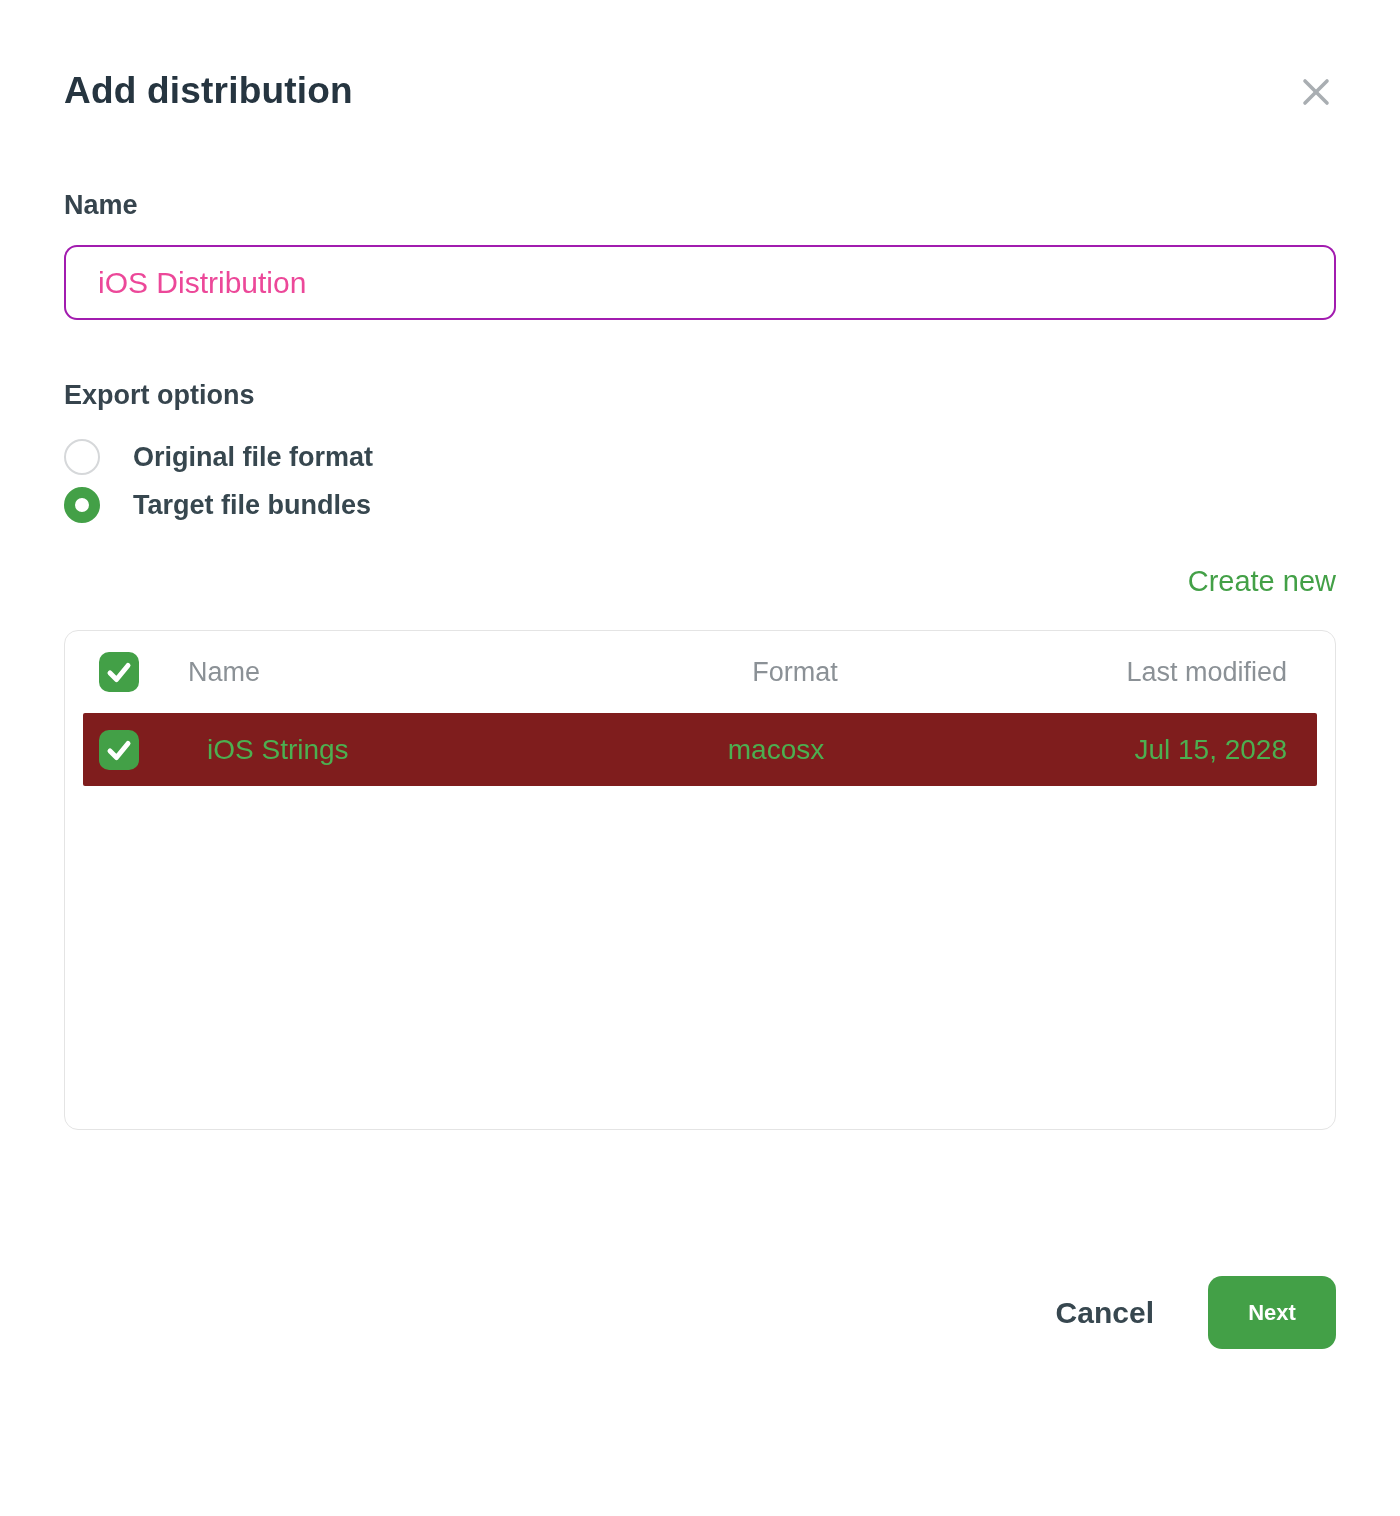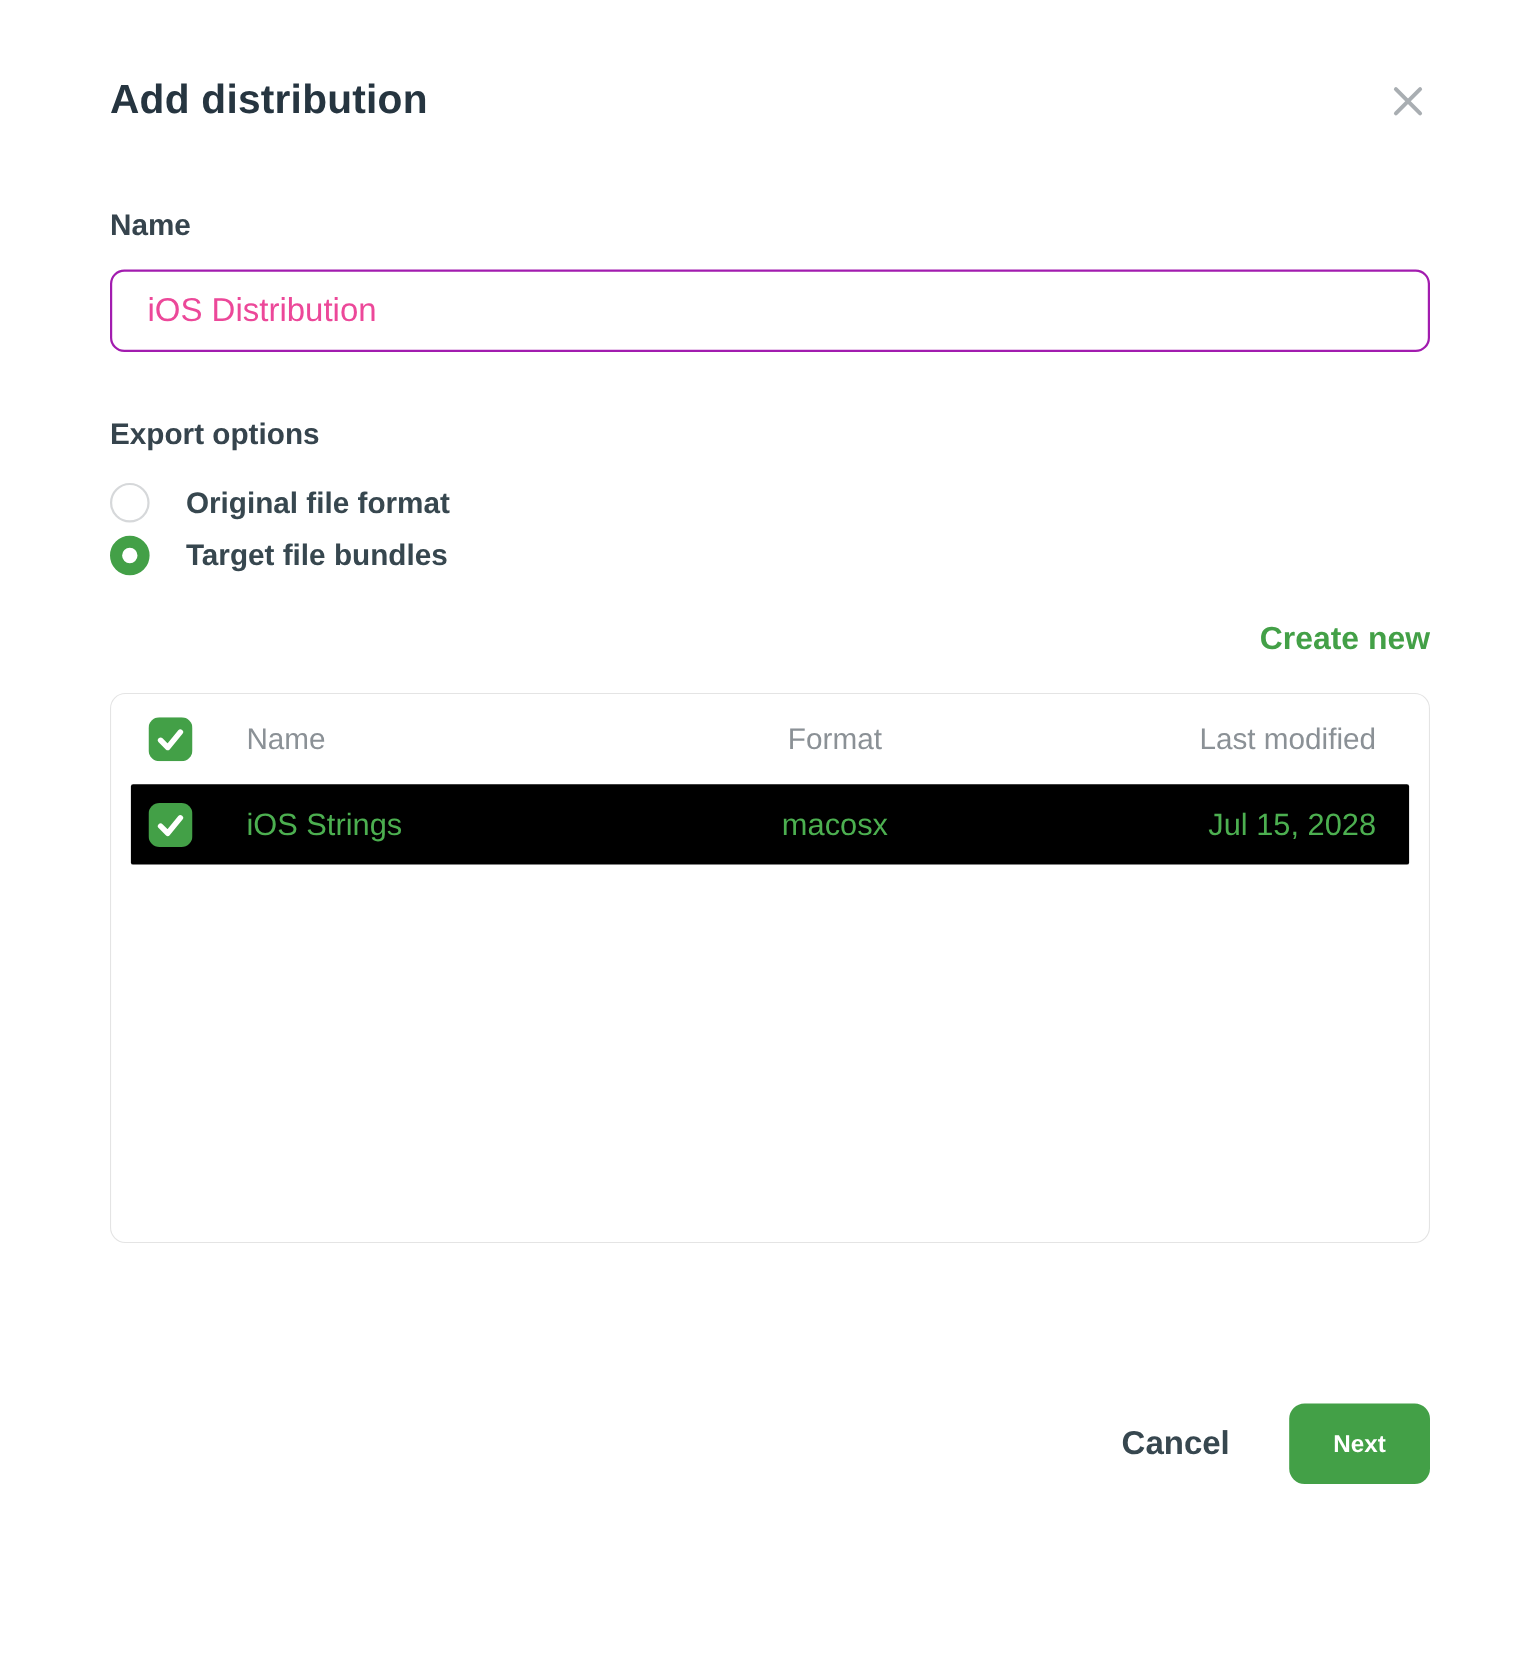--- a/index.html
+++ b/index.html
@@ -1,21 +1,21 @@
 <!DOCTYPE html>
 <html><head>
 <meta charset="utf-8">
 <style>
   * { box-sizing: border-box; margin: 0; padding: 0; }
   html, body { width: 1400px; height: 1516px; background: #ffffff; }
   body {
     font-family: "Liberation Sans", "DejaVu Sans", sans-serif;
     color: #36444d;
   }
-  .modal { width: 1400px; height: 1516px; padding: 0 100px; position: relative; }
+  .modal { width: 1400px; height: 1516px; padding: 0 64px; position: relative; }
 
   
   .title-row {
     padding-top: 70px;
     display: flex;
     justify-content: space-between;
     align-items: flex-start;
   }
   .dialog-title {
     font-size: 37px;
@@ -80,21 +80,21 @@
   .radio-label {
     font-size: 27px;
     font-weight: 600;
     color: #37474f;
   }
 
   
   .create-new-row { margin-top: 36px; text-align: right; }
   .create-new-link {
     font-size: 29px;
-    font-weight: 700;
+    font-weight: 400;
     color: #43a047;
     text-decoration: none;
     cursor: pointer;
   }
   .search-input {
     margin-top: 20px;
     height: 72px;
     font-size: 30px;
   }
 
@@ -113,23 +113,24 @@
     align-items: center;
     margin: 0 18px;
   }
   .t-header { height: 82px; }
   .t-header .col-label { font-size: 27px; font-weight: 400; color: #8b9196; }
   .cell-check { padding-left: 16px; line-height: 0; }
   .cell-format { text-align: center; }
   .cell-last { text-align: right; padding-right: 30px; }
   .t-row {
     height: 73px;
-    background: #000000;
+    background: #7f1d1d;
     border-radius: 2px;
     cursor: pointer;
+    gap: 19px;
   }
   .t-row .cell-text { font-size: 28px; color: #4caf50; }
 
   .checkbox { cursor: pointer; display: inline-block; line-height: 0; }
 
   
   .footer {
     margin-top: 146px;
     display: flex;
     justify-content: flex-end;

